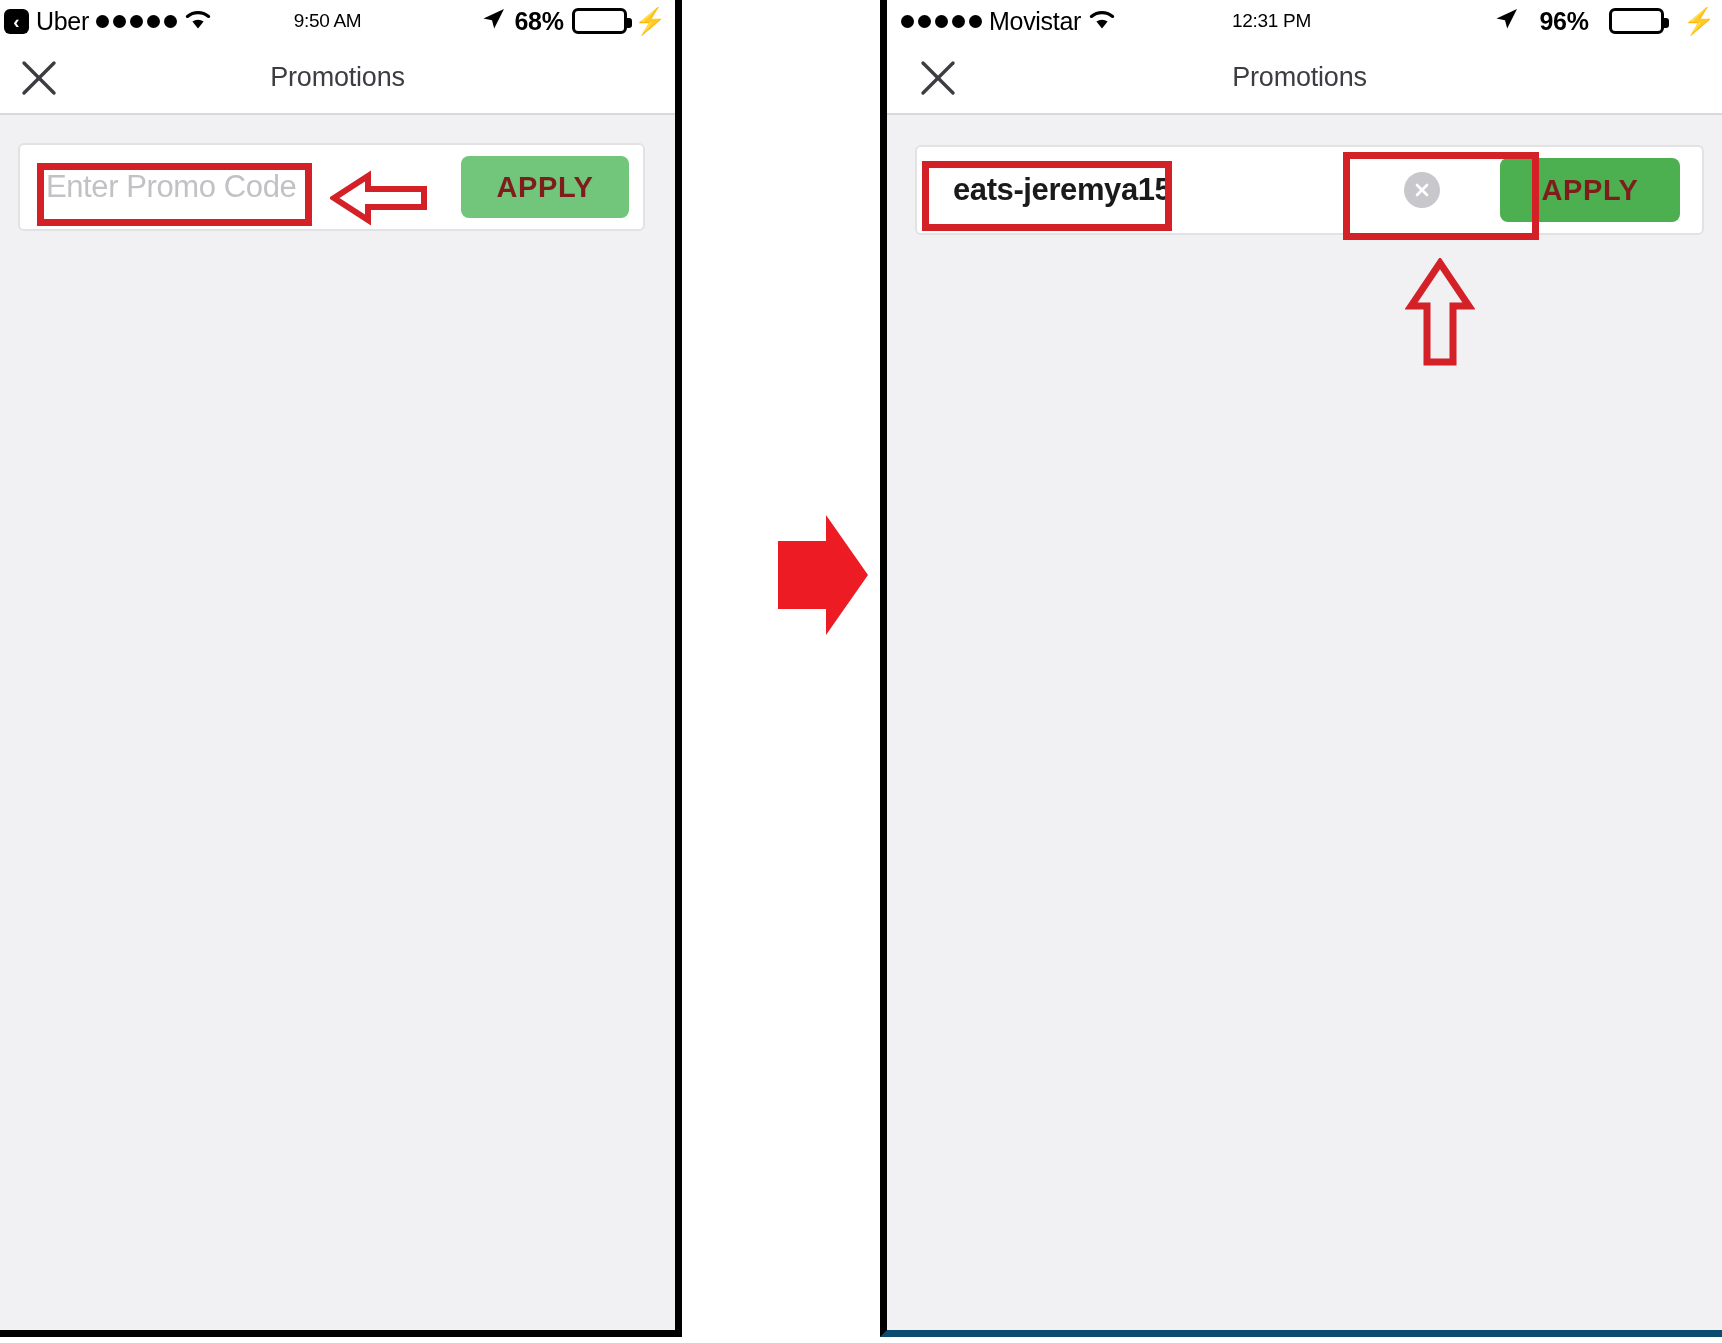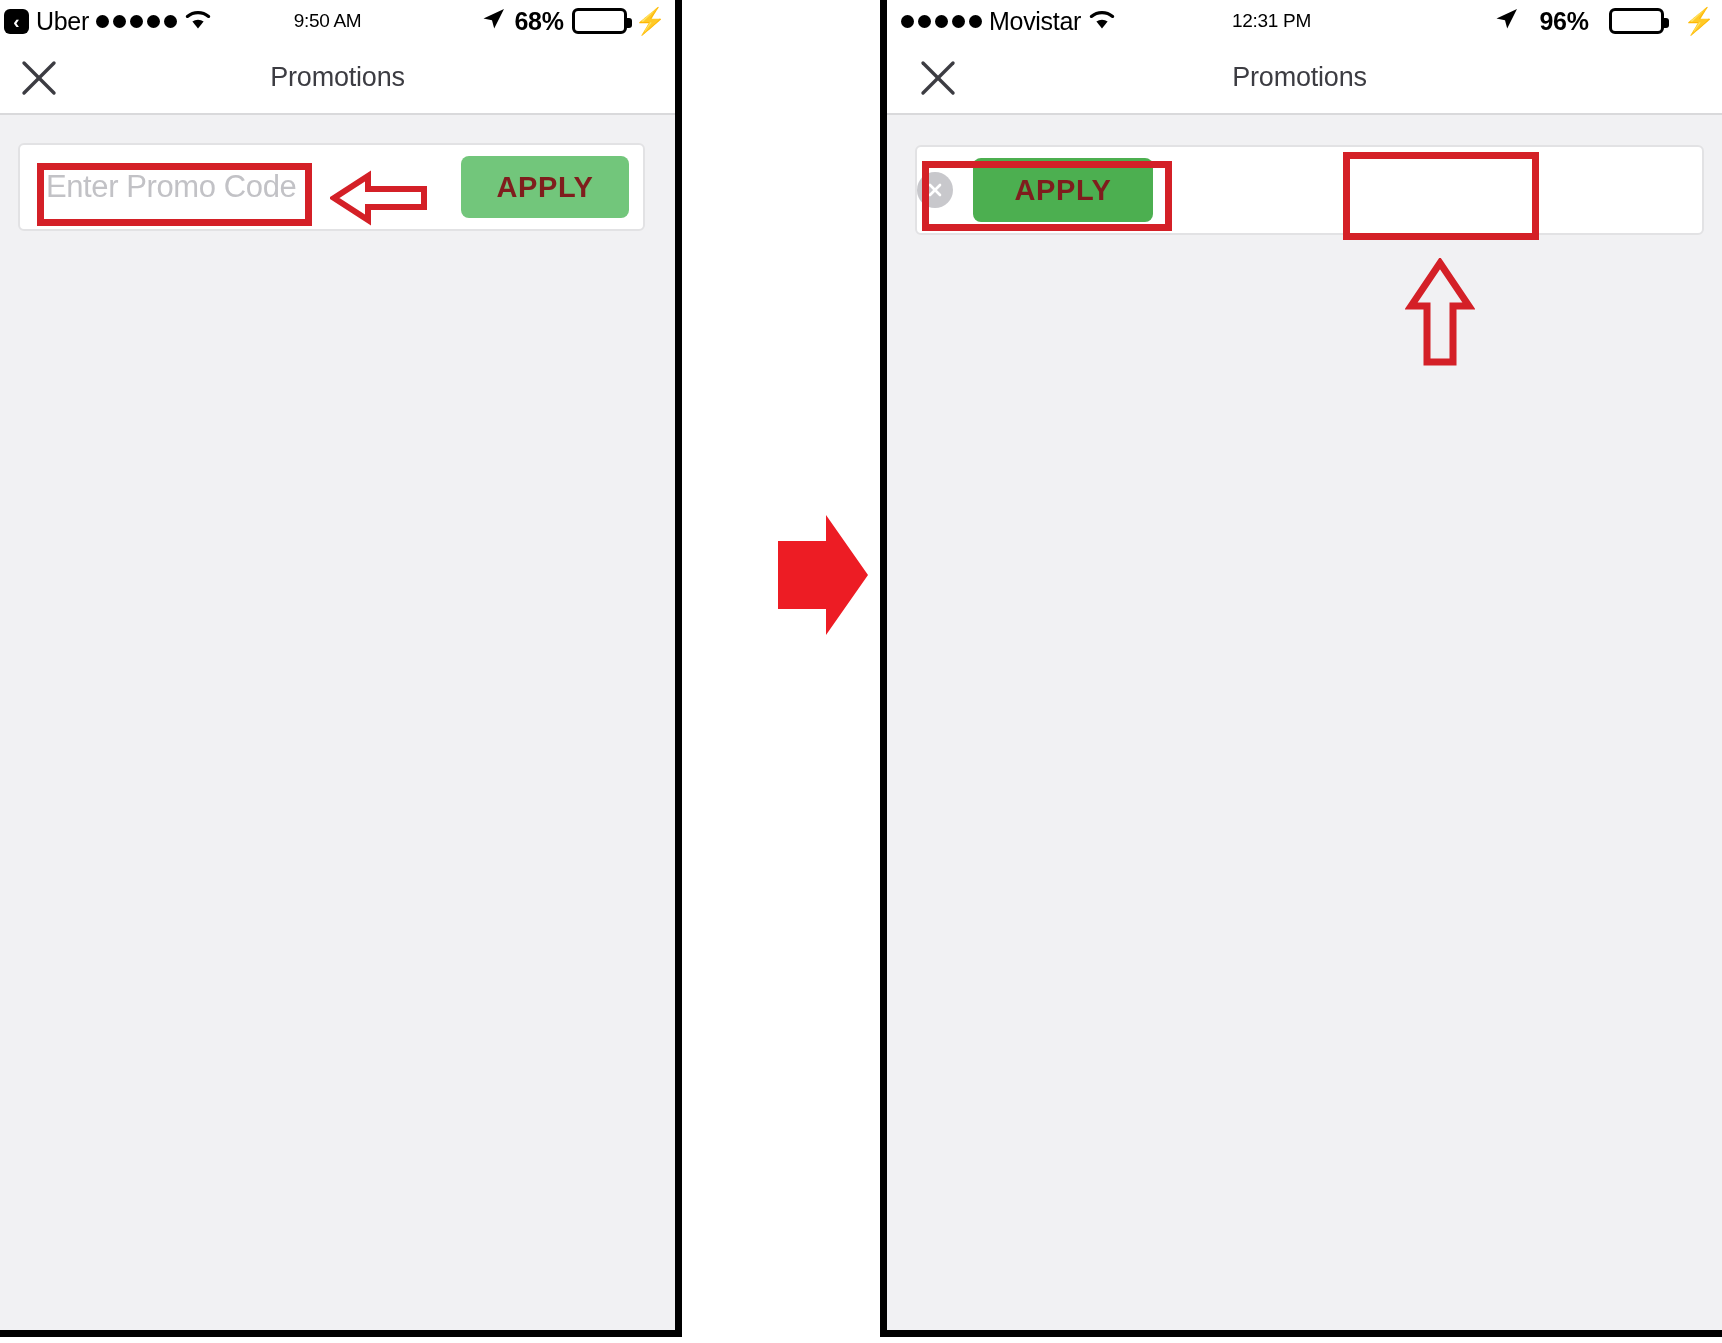--- a/index.html
+++ b/index.html
@@ -28,21 +28,21 @@
     width: 682px;
     height: 1337px;
     border-right: 7px solid #000000;
     border-bottom: 7px solid #000000;
   }
   .phone-right {
     left: 880px;
     width: 842px;
     height: 1337px;
     border-left: 7px solid #000000;
-    border-bottom: 7px solid #000000;
+    border-bottom: 7px solid #0c4a6e;
   }
 
   
   .status-bar {
     position: relative;
     height: 42px;
     width: 100%;
     box-sizing: border-box;
     background: #ffffff;
   }
@@ -203,20 +203,21 @@
   }
 
   .promo-card {
     position: absolute;
     background: #ffffff;
     border: 2px solid #e2e2e4;
     border-radius: 6px;
     box-sizing: border-box;
     display: flex;
     align-items: center;
+    gap: 40px;
   }
   .phone-left .promo-card {
     left: 18px;
     right: 30px;
     top: 28px;
     height: 88px;
   }
   .phone-right .promo-card {
     left: 28px;
     right: 18px;
@@ -400,20 +401,23 @@
       <svg width="40" height="40" viewBox="0 0 40 40">
         <line x1="5" y1="5" x2="35" y2="35" stroke="#3c3c42" stroke-width="3.4" stroke-linecap="round"></line>
         <line x1="35" y1="5" x2="5" y2="35" stroke="#3c3c42" stroke-width="3.4" stroke-linecap="round"></line>
       </svg>
     </div>
     <div class="nav-title">Promotions</div>
   </div>
 
   <div class="content">
     <div class="promo-card">
+      <div class="promo-input">
+        <span class="promo-text filled">eats-jeremya15</span>
+      </div>
       <div class="clear-btn">
         <svg width="20" height="20" viewBox="0 0 20 20">
           <line x1="5" y1="5" x2="15" y2="15" stroke="#ffffff" stroke-width="2.6" stroke-linecap="round"></line>
           <line x1="15" y1="5" x2="5" y2="15" stroke="#ffffff" stroke-width="2.6" stroke-linecap="round"></line>
         </svg>
       </div>
       <div class="apply-btn">APPLY</div>
     </div>
   </div>
 </div>

